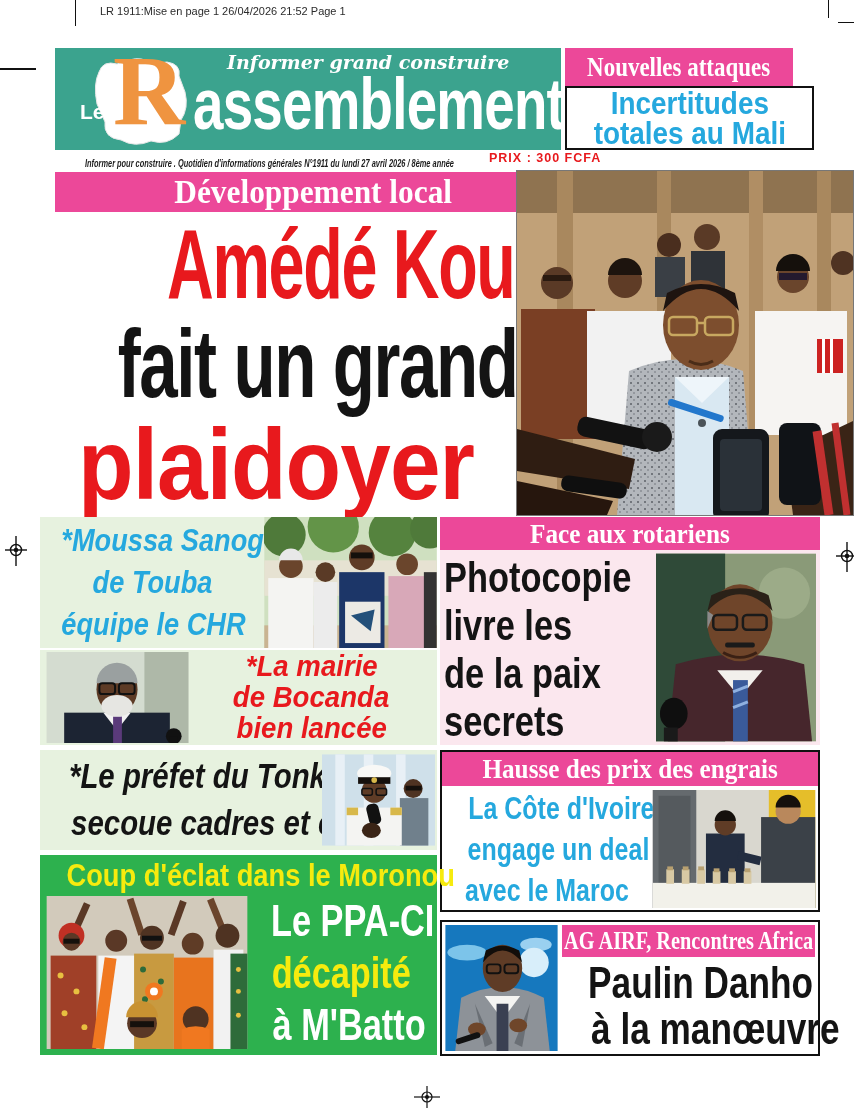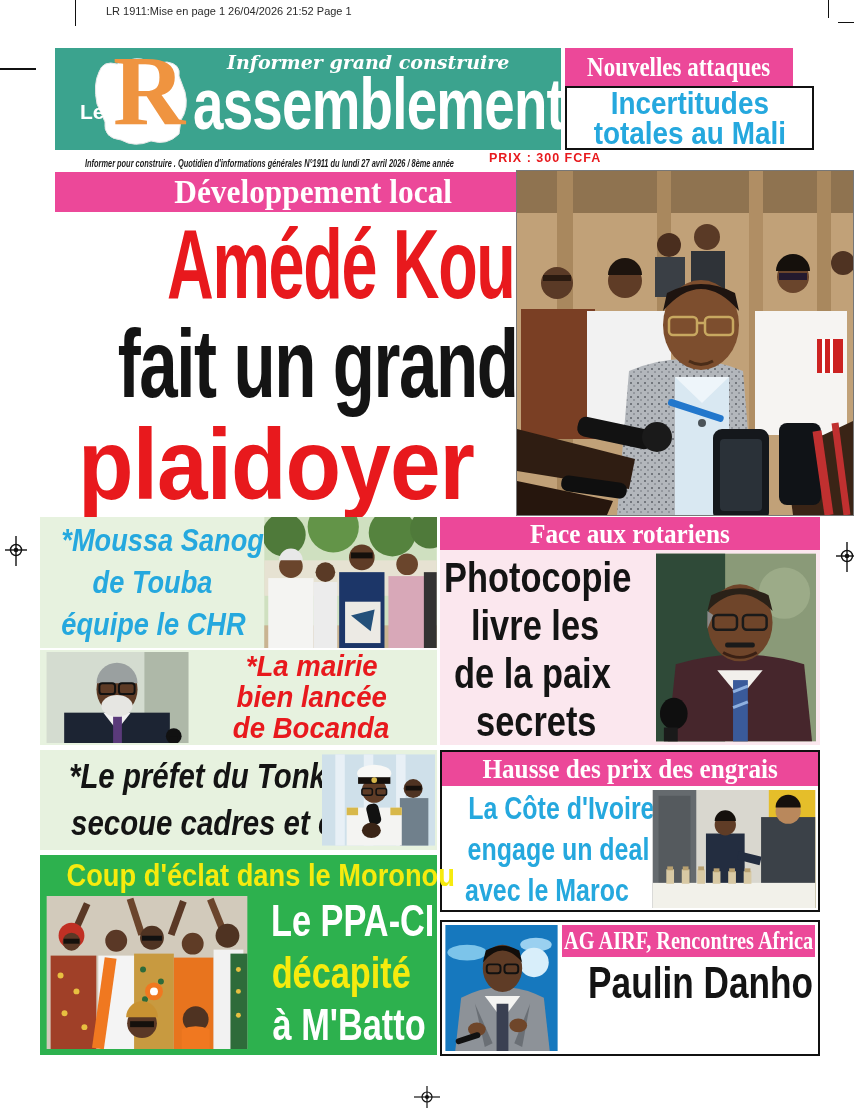--- a/index.html
+++ b/index.html
@@ -36,21 +36,21 @@
   .info-line{font-size:10px;font-style:italic;font-weight:bold;color:#1c1c1c;}
   .price{font-size:12.5px;font-weight:bold;color:#e8191d;letter-spacing:1px;}
   .cropline{background:#111;}
 </style>
 </head>
 <body>
 
 <div id="page">
 
   <div class="abs cropline" style="left:75px;top:0;width:1px;height:26px;"></div>
-  <div class="abs small-print nowrap" style="left:82px;top:5px;padding-left:24px;">LR 1911:Mise en page 1  26/04/2026  21:52  Page 1</div>
+  <div class="abs small-print nowrap" style="left:76px;top:5px;padding-left:24px;">LR 1911:Mise en page 1  26/04/2026  21:52  Page 1</div>
   <div class="abs cropline" style="left:0;top:68px;width:36px;height:2px;"></div>
   <div class="abs cropline" style="left:828px;top:0;width:1px;height:18px;"></div>
   <div class="abs cropline" style="left:838px;top:22px;width:16px;height:1px;"></div>
 
   <svg class="abs" style="left:5px;top:536px;" width="22" height="30" viewBox="0 0 22 30">
     <line x1="11" y1="0" x2="11" y2="30" stroke="#111" stroke-width="1.4"></line>
     <line x1="0" y1="14" x2="22" y2="14" stroke="#111" stroke-width="1.4"></line>
     <circle cx="11" cy="14" r="5.5" fill="none" stroke="#111" stroke-width="1.4"></circle>
     <circle cx="11" cy="14" r="2.3" fill="#111"></circle>
   </svg>
@@ -207,26 +207,26 @@
       <ellipse cx="72" cy="38" rx="21" ry="25" fill="#5d3b26"></ellipse>
       <path d="M51 32 a21 21 0 0 1 42 0 Z" fill="#9aa0a0"></path>
       <ellipse cx="72" cy="55" rx="16" ry="11" fill="#e6e6e2"></ellipse>
       <rect x="54" y="32" width="16" height="11" rx="3" fill="none" stroke="#111" stroke-width="2"></rect>
       <rect x="74" y="32" width="16" height="11" rx="3" fill="none" stroke="#111" stroke-width="2"></rect>
       <circle cx="130" cy="86" r="8" fill="#111"></circle>
         <rect x="126" y="86" width="8" height="7" fill="#111"></rect>
     </svg>
     <div class="abs ctr" style="left:148px;top:0px;width:247px;font-size:30px;line-height:31px;font-weight:bold;">
       <div><span class="cx red ital" style="transform:scaleX(0.92);">*La mairie</span></div>
+      <div><span class="cx red ital" style="transform:scaleX(0.92);">de Bocanda</span></div>
       <div><span class="cx red ital" style="transform:scaleX(0.92);">bien lancée</span></div>
-      <div><span class="cx red ital" style="transform:scaleX(0.92);">de Bocanda</span></div>
-    </div>
-  </div>
-
-  <div class="abs pink" style="left:440px;top:517px;width:380px;height:228px;text-align:center;">
+    </div>
+  </div>
+
+  <div class="abs pink" style="left:440px;top:517px;width:380px;height:228px;">
     <div class="banner" style="width:100%;height:33px;">
       <span class="cx" style="font-size:28px;transform:scaleX(0.9);">Face aux rotariens</span>
     </div>
     <div class="abs" style="left:4px;top:36px;width:215px;font-size:43px;line-height:48px;font-weight:bold;">
       <div><span class="cx blk" style="transform:scaleX(0.8);transform-origin:0 50%;">Photocopie</span></div>
       <div><span class="cx blk" style="transform:scaleX(0.8);transform-origin:0 50%;">livre les</span></div>
       <div><span class="cx blk" style="transform:scaleX(0.8);transform-origin:0 50%;">de la paix</span></div>
       <div><span class="cx blk" style="transform:scaleX(0.8);transform-origin:0 50%;">secrets</span></div>
     </div>
     <svg class="abs photo" style="left:216px;top:36px;" width="160" height="189" viewBox="0 0 162 190">
@@ -381,16 +381,17 @@
       <rect x="60" y="40" width="14" height="9" rx="3" fill="none" stroke="#111" stroke-width="2"></rect>
       <ellipse cx="32" cy="106" rx="9" ry="7" fill="#6f462a"></ellipse>
       <ellipse cx="74" cy="102" rx="9" ry="7" fill="#6f462a"></ellipse>
       <rect x="10" y="112" width="26" height="6" rx="3" fill="#111" transform="rotate(-18 23 115)"></rect>
     </svg>
     <div class="abs banner" style="left:120px;top:3px;width:253px;height:32px;">
       <span class="cx" style="font-size:26px;transform:scaleX(0.78);">AG AIRF, Rencontres Africa</span>
     </div>
     <div class="abs ctr" style="left:118px;top:38px;width:258px;font-size:44px;line-height:46px;font-weight:bold;">
       <div><span class="cx blk" style="transform:scaleX(0.8);">Paulin Danho</span></div>
+      <div><span class="cx blk" style="transform:scaleX(0.8);">à la manœuvre</span></div>
     </div>
   </div>
 
 </div>
 
 </body></html>

